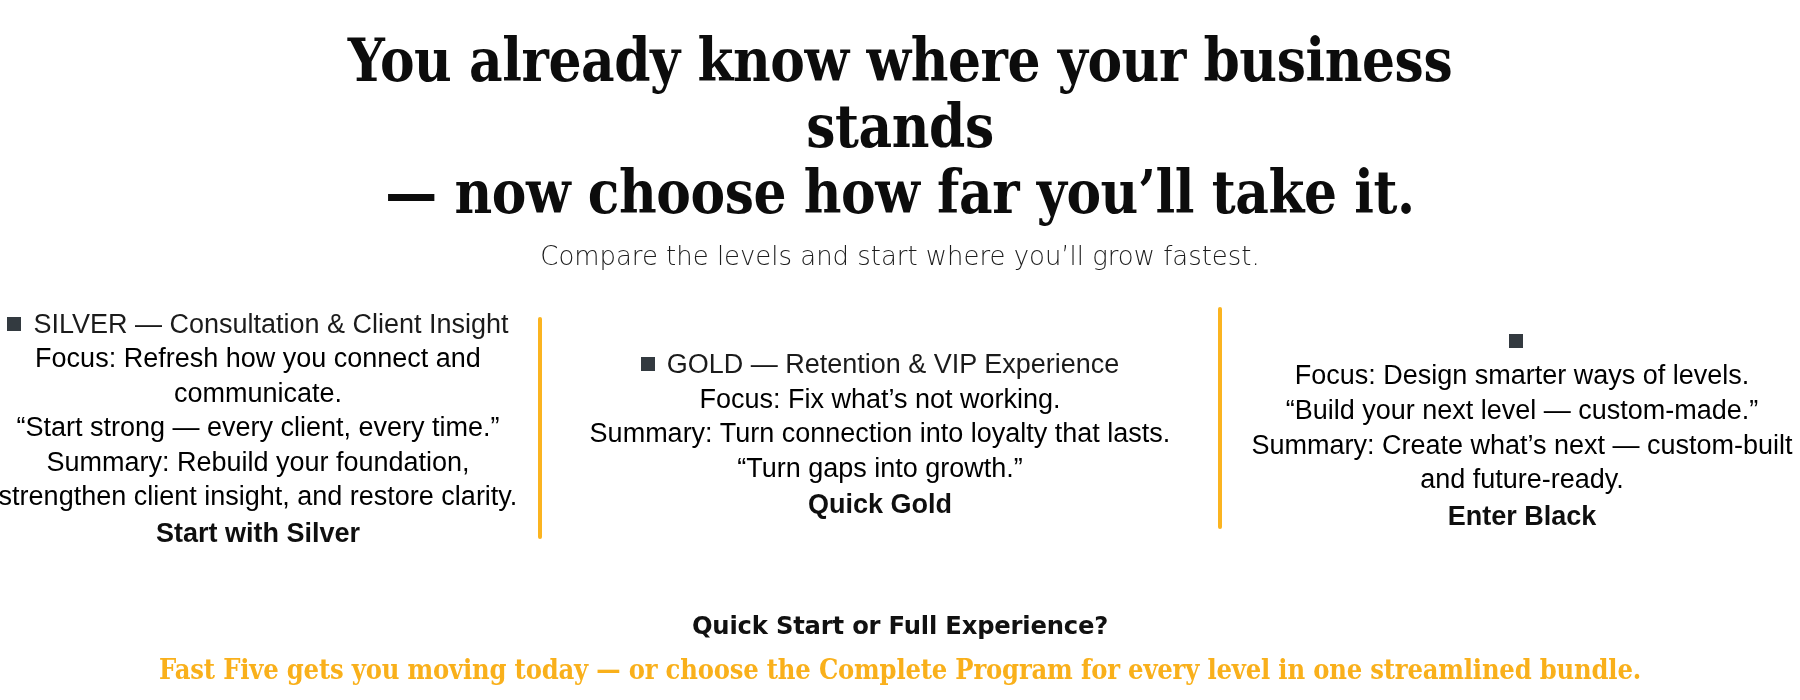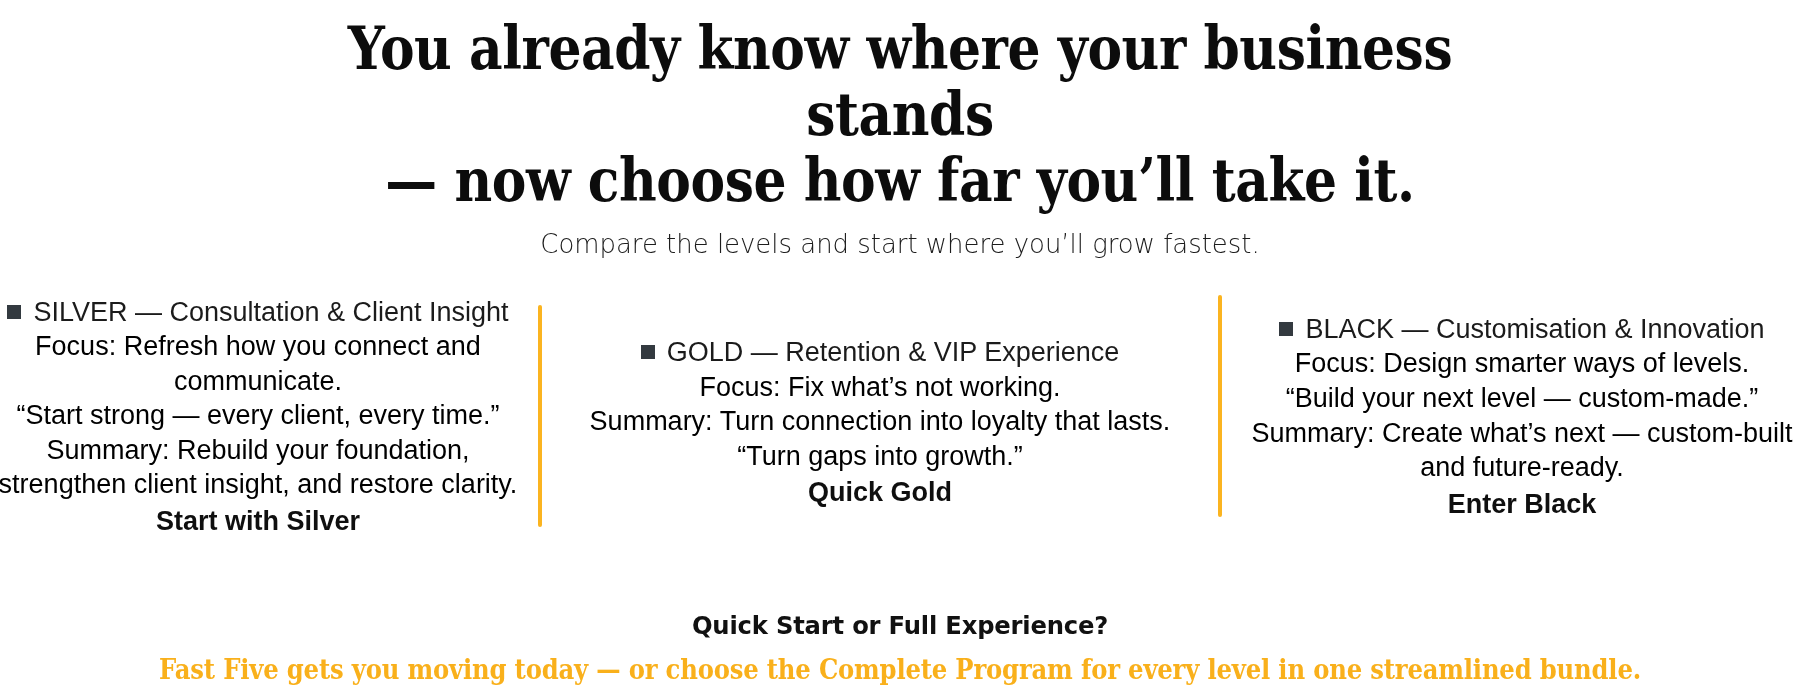--- a/index.html
+++ b/index.html
@@ -17,21 +17,21 @@
   }
   .page {
     position: relative;
     width: 1800px;
     height: 700px;
     background: #ffffff;
   }
 
   
   .hero {
-    padding-top: 16px;
+    padding-top: 28px;
     text-align: center;
   }
   .headline {
     font-family: "DejaVu Serif", "Liberation Serif", serif;
     font-weight: 700;
     font-size: 59px;
     line-height: 1.12;
     letter-spacing: -0.5px;
     color: #0c0c0c;
     margin: 0 auto;
@@ -165,21 +165,21 @@
       <div class="tier-line">Focus: Fix what’s not working.</div>
       <div class="tier-line">Summary: Turn connection into loyalty that lasts.</div>
       <div class="tier-line">“Turn gaps into growth.”</div>
       <div class="tier-cta">Quick Gold</div>
     </div>
 
     <div class="divider divider-2"></div>
 
     <div class="tier tier-3">
       <div class="tier-title">
-        <span class="bullet"></span><span>BLACK — Customisation &amp; Innovation</span>
+        <span class="bullet"></span>
       </div>
       <div class="tier-line">Focus: Design smarter ways of levels.</div>
       <div class="tier-line">“Build your next level — custom-made.”</div>
       <div class="tier-line">Summary: Create what’s next — custom-built and future-ready.</div>
       <div class="tier-cta">Enter Black</div>
     </div>
 
   </div>
 
   <div class="footer">

